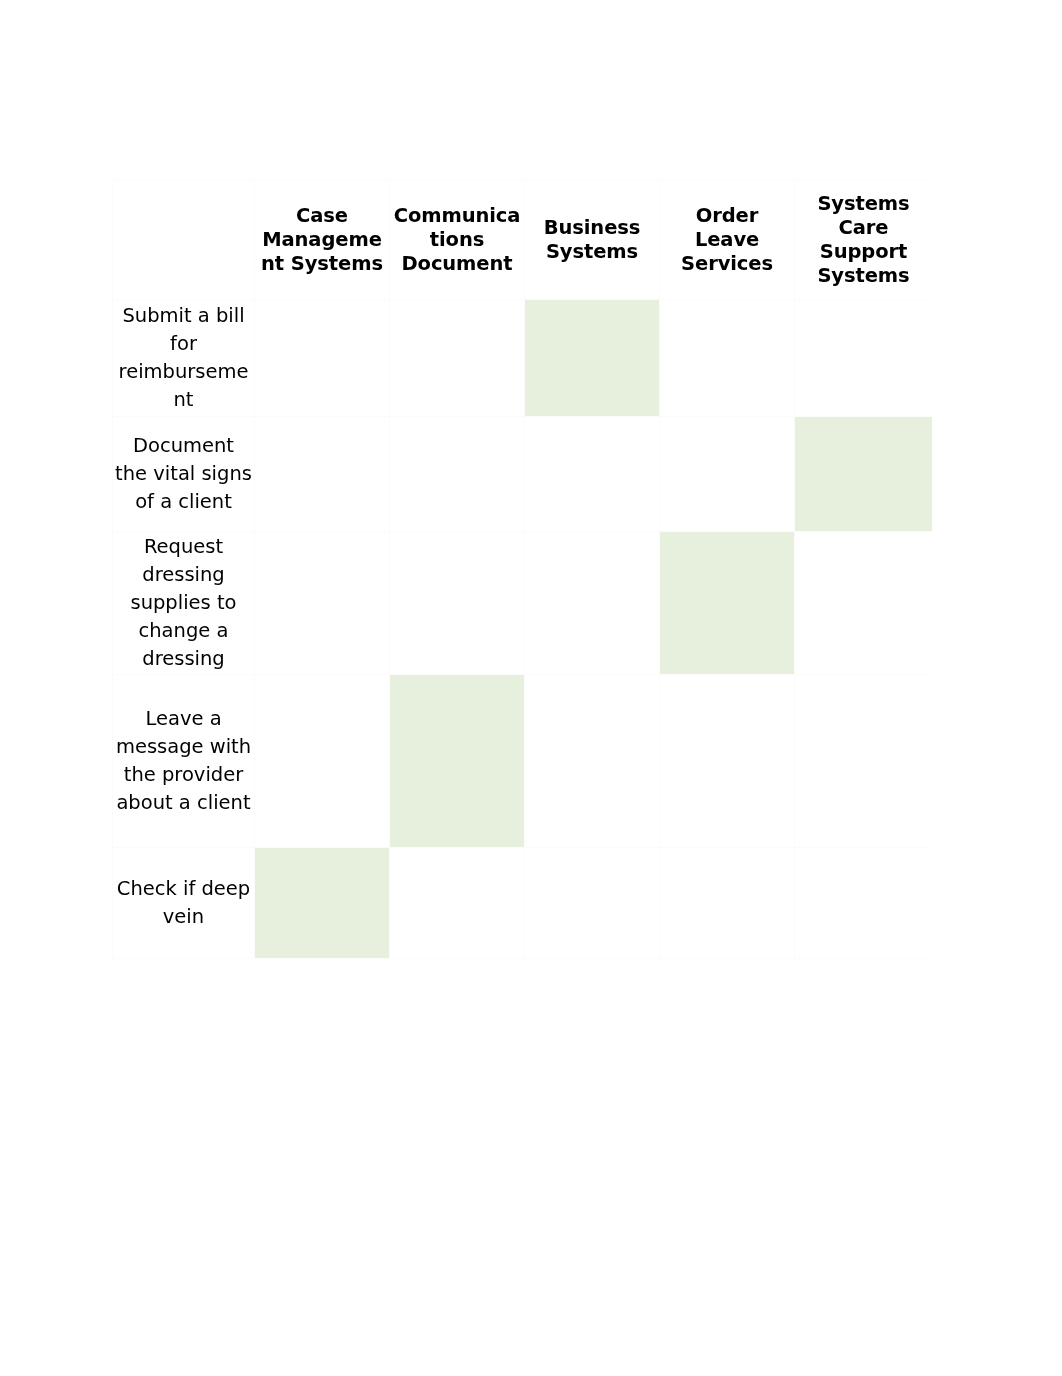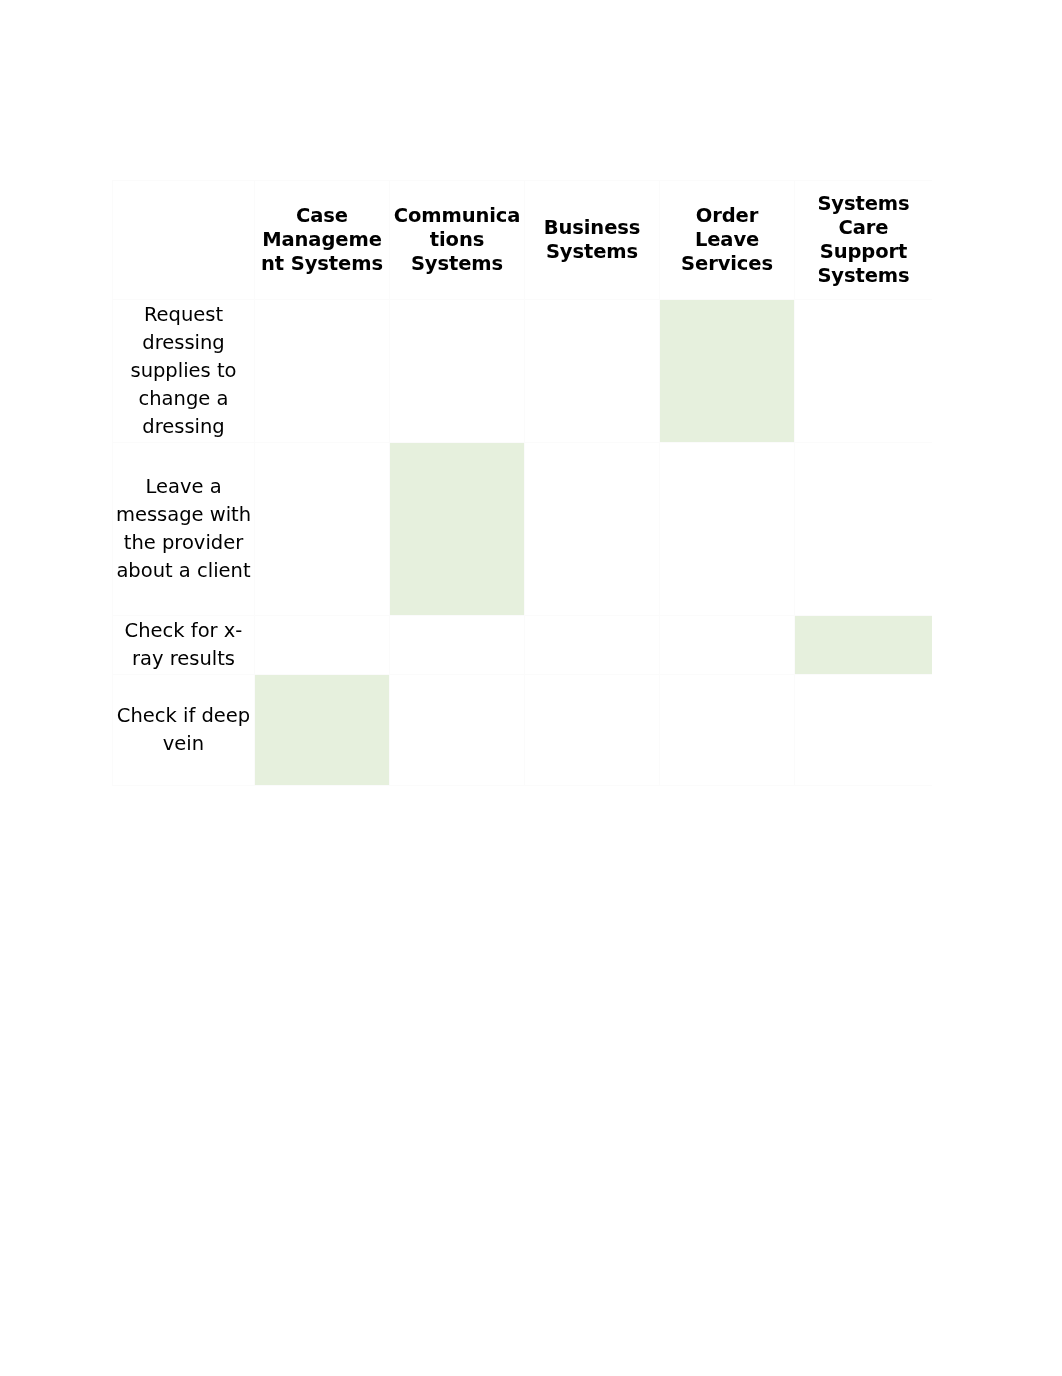--- a/index.html
+++ b/index.html
@@ -105,57 +105,65 @@
         <col class="c-data">
         <col class="c-data">
         <col class="c-data">
         <col class="c-data">
         <col class="c-data5">
       </colgroup>
       <thead>
         <tr class="header-row">
           <th class="corner-cell"></th>
           <th>Case Management Systems</th>
-          <th>Communications Systems</th>
+          <th>Communications Document</th>
           <th>Business Systems</th>
           <th>Order Leave Services</th>
           <th>Systems Care Support Systems</th>
         </tr>
       </thead>
       <tbody>
 
+        <tr class="r0">
+          <td class="row-label">Submit a bill for reimbursement</td>
+          <td class="data-cell"></td>
+          <td class="data-cell"></td>
+          <td class="data-cell on"></td>
+          <td class="data-cell"></td>
+          <td class="data-cell"></td>
+        </tr>
 
+        <tr class="r1">
+          <td class="row-label">Document the vital signs of a client</td>
+          <td class="data-cell"></td>
+          <td class="data-cell"></td>
+          <td class="data-cell"></td>
+          <td class="data-cell"></td>
+          <td class="data-cell on"></td>
+        </tr>
 
         <tr class="r2">
           <td class="row-label">Request dressing supplies to change a dressing</td>
           <td class="data-cell"></td>
           <td class="data-cell"></td>
           <td class="data-cell"></td>
           <td class="data-cell on"></td>
           <td class="data-cell"></td>
         </tr>
 
 
         <tr class="r4">
           <td class="row-label">Leave a message with the provider about a client</td>
           <td class="data-cell"></td>
           <td class="data-cell on"></td>
           <td class="data-cell"></td>
           <td class="data-cell"></td>
           <td class="data-cell"></td>
         </tr>
 
-        <tr class="r5">
-          <td class="row-label">Check for x-ray results</td>
-          <td class="data-cell"></td>
-          <td class="data-cell"></td>
-          <td class="data-cell"></td>
-          <td class="data-cell"></td>
-          <td class="data-cell on"></td>
-        </tr>
 
 
         <tr class="r7">
           <td class="row-label">Check if deep vein</td>
           <td class="data-cell on"></td>
           <td class="data-cell"></td>
           <td class="data-cell"></td>
           <td class="data-cell"></td>
           <td class="data-cell"></td>
         </tr>

